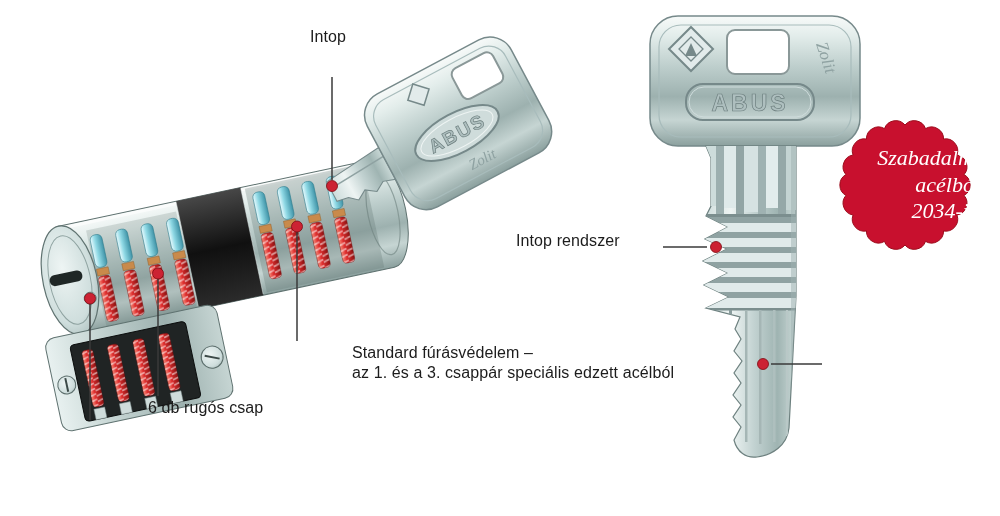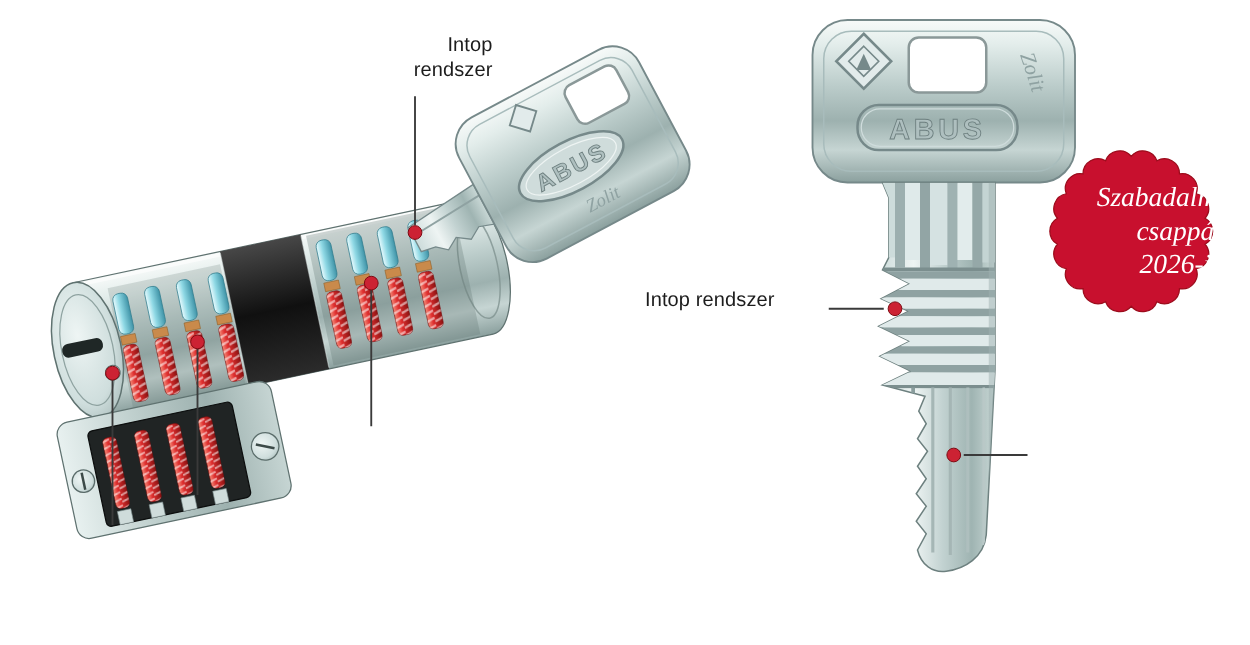--- a/index.html
+++ b/index.html
@@ -1,21 +1,21 @@
 <!DOCTYPE html>
 <html style="--marker-red: #cc2233; --pin-red: #d42020; --pin-cyan: #7fd4e0; --pin-copper: #c98a4b; --metal-light: #e8f0ee; --metal-mid: #b9c9c7; --metal-dark: #7f9290; --leader-line: #3a3a3a;"><head>
 <meta charset="utf-8">
 <style>
   *{margin:0;padding:0;box-sizing:border-box}
   html,body{background:#fff}
   body{font-family:"Liberation Sans",sans-serif}
   .canvas{position:relative;width:1000px;height:516px;background:#fff;overflow:hidden}
   svg.art{position:absolute;left:0;top:0}
   .label{position:absolute;font-size:16px;color:#1c1c1c;line-height:1.22;letter-spacing:.1px;white-space:nowrap}
-  .label.center{text-align:right}
+  .label.center{text-align:center}
   .badge{position:absolute;width:150px;height:150px}
   .badge svg{position:absolute;inset:0}
   .badge-text{position:absolute;inset:0;display:flex;flex-direction:column;align-items:flex-end;justify-content:center;
     color:#fff;font-family:"Liberation Serif",serif;font-style:italic;font-size:22px;line-height:1.22;text-align:center}
   .leader{stroke:var(--leader-line,#3a3a3a);stroke-width:1.5;fill:none}
   .marker-dot{fill:var(--marker-red,#cc2233);stroke:#7e0a12;stroke-width:.8}
   .p-cyan{fill:url(#cyanP);stroke:#35808f;stroke-width:.6}
   .p-cop{fill:var(--pin-copper,#c98a4b);stroke:#8a5a20;stroke-width:.4}
   .p-red{fill:url(#redP);stroke:#7c1010;stroke-width:.5}
   .p-coil{fill:url(#coilP)}
@@ -198,33 +198,37 @@
       <circle class="marker-dot" cx="90" cy="298.5" r="5.5"></circle>
       <line class="leader" x1="663" y1="247" x2="707" y2="247"></line>
       <circle class="marker-dot" cx="716" cy="247" r="5.5"></circle>
       <line class="leader" x1="771" y1="364" x2="822" y2="364"></line>
       <circle class="marker-dot" cx="763" cy="364" r="5.5"></circle>
     </g>
   </svg>
 
   <div class="label center" style="left:262px;top:27px;width:132px">
     <div>Intop</div>
-    <div>rendszer</div>
   </div>
 
-
+  <div class="label" style="left:352px;top:343px">
+    <div>Standard fúrásvédelem –</div>
+    <div>az 1. és a 3. csappár speciális edzett acélból</div>
+  </div>
+
+  <div class="label" style="left:148px;top:398px">6 db rugós csap</div>
 
 
   <div class="label" style="left:516px;top:231px">Intop rendszer</div>
 
 
   <div class="badge" style="left:830px;top:110px">
     <svg width="150" height="150" viewBox="-75 -75 150 150">
       <path id="badge-scallop" stroke="#9c0c1c" stroke-width="1" fill="#c8102e" d="M 0.00 -60.00 A 12 12 0 0 1 20.52 -56.38 A 12 12 0 0 1 38.57 -45.96 A 12 12 0 0 1 51.96 -30.00 A 12 12 0 0 1 59.09 -10.42 A 12 12 0 0 1 59.09 10.42 A 12 12 0 0 1 51.96 30.00 A 12 12 0 0 1 38.57 45.96 A 12 12 0 0 1 20.52 56.38 A 12 12 0 0 1 0.00 60.00 A 12 12 0 0 1 -20.52 56.38 A 12 12 0 0 1 -38.57 45.96 A 12 12 0 0 1 -51.96 30.00 A 12 12 0 0 1 -59.09 10.42 A 12 12 0 0 1 -59.09 -10.42 A 12 12 0 0 1 -51.96 -30.00 A 12 12 0 0 1 -38.57 -45.96 A 12 12 0 0 1 -20.52 -56.38 A 12 12 0 0 1 -0.00 -60.00 Z"></path>
     </svg>
     <div class="badge-text">
       <div>Szabadalmi</div>
-      <div>csappár</div>
-      <div>2026-ig</div>
+      <div>acélból</div>
+      <div>2034-ig</div>
     </div>
   </div>
 
 </div>
 
 </body></html>

